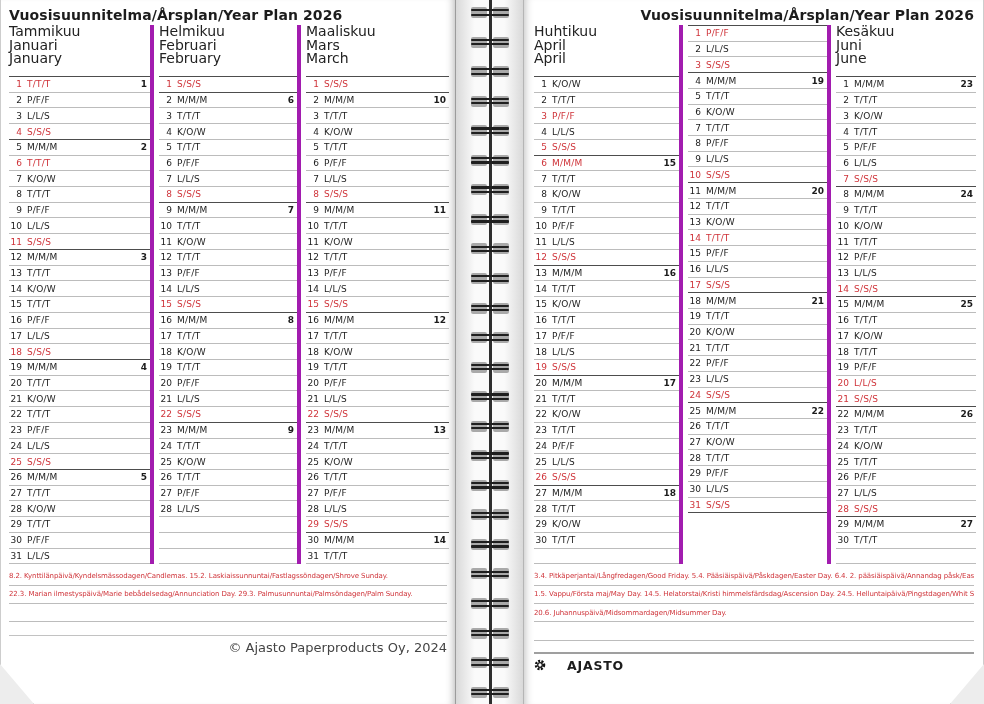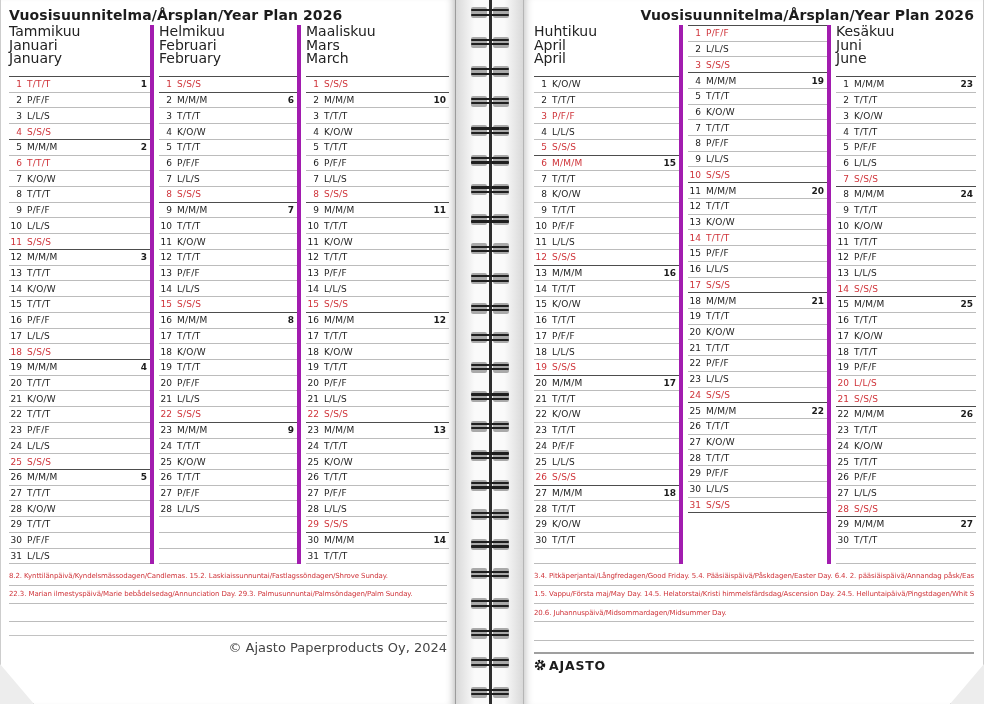--- a/index.html
+++ b/index.html
@@ -56,21 +56,21 @@
   .footnotes{margin:3px 8px 0;}
   .page.right .footnotes{margin:3px 9px 0 10px;}
   .fnrow{height:18.4px;border-bottom:1px solid var(--rule-light);
     display:flex;align-items:center;font-size:7px;letter-spacing:-.1px;
     color:var(--red);white-space:nowrap;overflow:hidden;}
 
   
   .bottom-strip{margin:13px 8px 0;border-top:1px solid #c2c2c2;padding-top:4px;}
   .page.left .bottom-strip{text-align:right;font-size:13px;color:#444;}
   .page.right .bottom-strip{margin:11px 9px 0 10px;border-top:2px solid #9f9f9f;
-    display:flex;align-items:center;gap:3px;font-size:12.5px;font-weight:600;letter-spacing:.8px;}
+    display:flex;align-items:center;gap:21px;font-size:12.5px;font-weight:600;letter-spacing:.8px;}
 
   
   .binding{position:absolute;left:455px;top:0;width:74px;height:704px;pointer-events:none;}
   .wire{position:absolute;left:34px;top:0;width:2.5px;height:100%;background:#2e2e2e;}
   .coil{position:absolute;left:16px;width:38px;height:11px;}
   .hole{position:absolute;top:0;width:16px;height:11px;background:#a9a9a9;border-radius:2px;}
   .hole.l{left:0}.hole.r{right:0}
   .bar{position:absolute;left:0;width:100%;height:2.2px;background:#1f1f1f;border-radius:1px;}
   .bar.b1{top:2.2px}.bar.b2{top:6.6px}
 </style>

